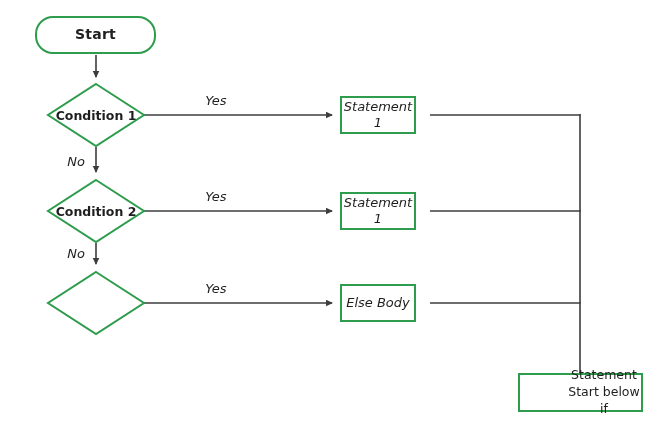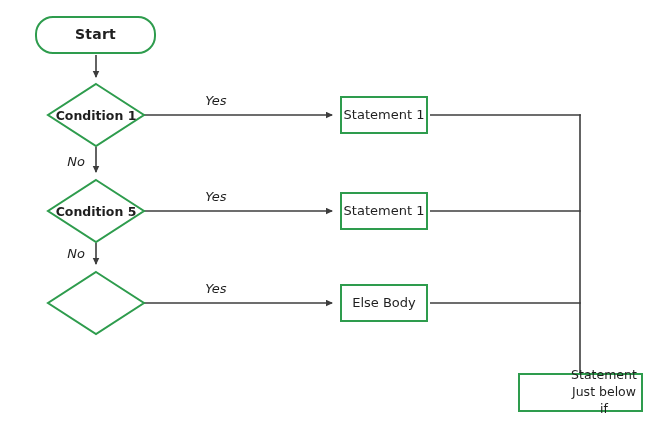--- a/index.html
+++ b/index.html
@@ -28,21 +28,21 @@
     line-height:1.25;
     text-align:center;
     color:var(--text);
   }
   .terminator{
     left:27px;top:16px;width:121px;height:38px;
     border-radius:18px;
     font-weight:bold;font-size:14px;
     letter-spacing:.2px;
   }
-  .proc{left:332px;width:88px;height:38px;}
+  .proc{left:332px;width:76px;height:38px;font-style:italic;}
   .proc.s1{top:96px;}
   .proc.s2{top:192px;}
   .proc.eb{top:284px;text-align:right;}
   .below-if{
     left:510px;top:373px;width:125px;height:39px;
     flex-direction:column;
     font-size:12.5px;line-height:1.35;padding-left:47px;
   }
   .diamond-label{
     position:absolute;left:40px;width:96px;height:62px;
@@ -96,35 +96,35 @@
     <polygon points="88,84 136,115 88,146 40,115" fill="#ffffff" stroke="#2e9c4d" stroke-width="2"></polygon>
     <polygon points="88,180 136,211 88,242 40,211" fill="#ffffff" stroke="#2e9c4d" stroke-width="2"></polygon>
     <polygon points="88,272 136,303 88,334 40,303" fill="#ffffff" stroke="#2e9c4d" stroke-width="2"></polygon>
   </svg>
 
   <div class="node terminator">
     <span>Start</span>
   </div>
 
   <div class="diamond-label d1">Condition 1</div>
-  <div class="diamond-label d2">Condition 5</div>
+  <div class="diamond-label d2">Condition 2</div>
 
   <div class="node proc s1">
     <span>Statement 1</span>
   </div>
   <div class="node proc s2">
     <span>Statement 1</span>
   </div>
   <div class="node proc eb">
     <span>Else Body</span>
   </div>
 
   <div class="node below-if">
     <span>Statement</span>
-    <span>Just below if</span>
+    <span>Start below if</span>
   </div>
 
   <div class="edge-label yes y1">Yes</div>
   <div class="edge-label yes y2">Yes</div>
   <div class="edge-label yes y3">Yes</div>
   <div class="edge-label no n1">No</div>
   <div class="edge-label no n2">No</div>
 
 </div>
 

